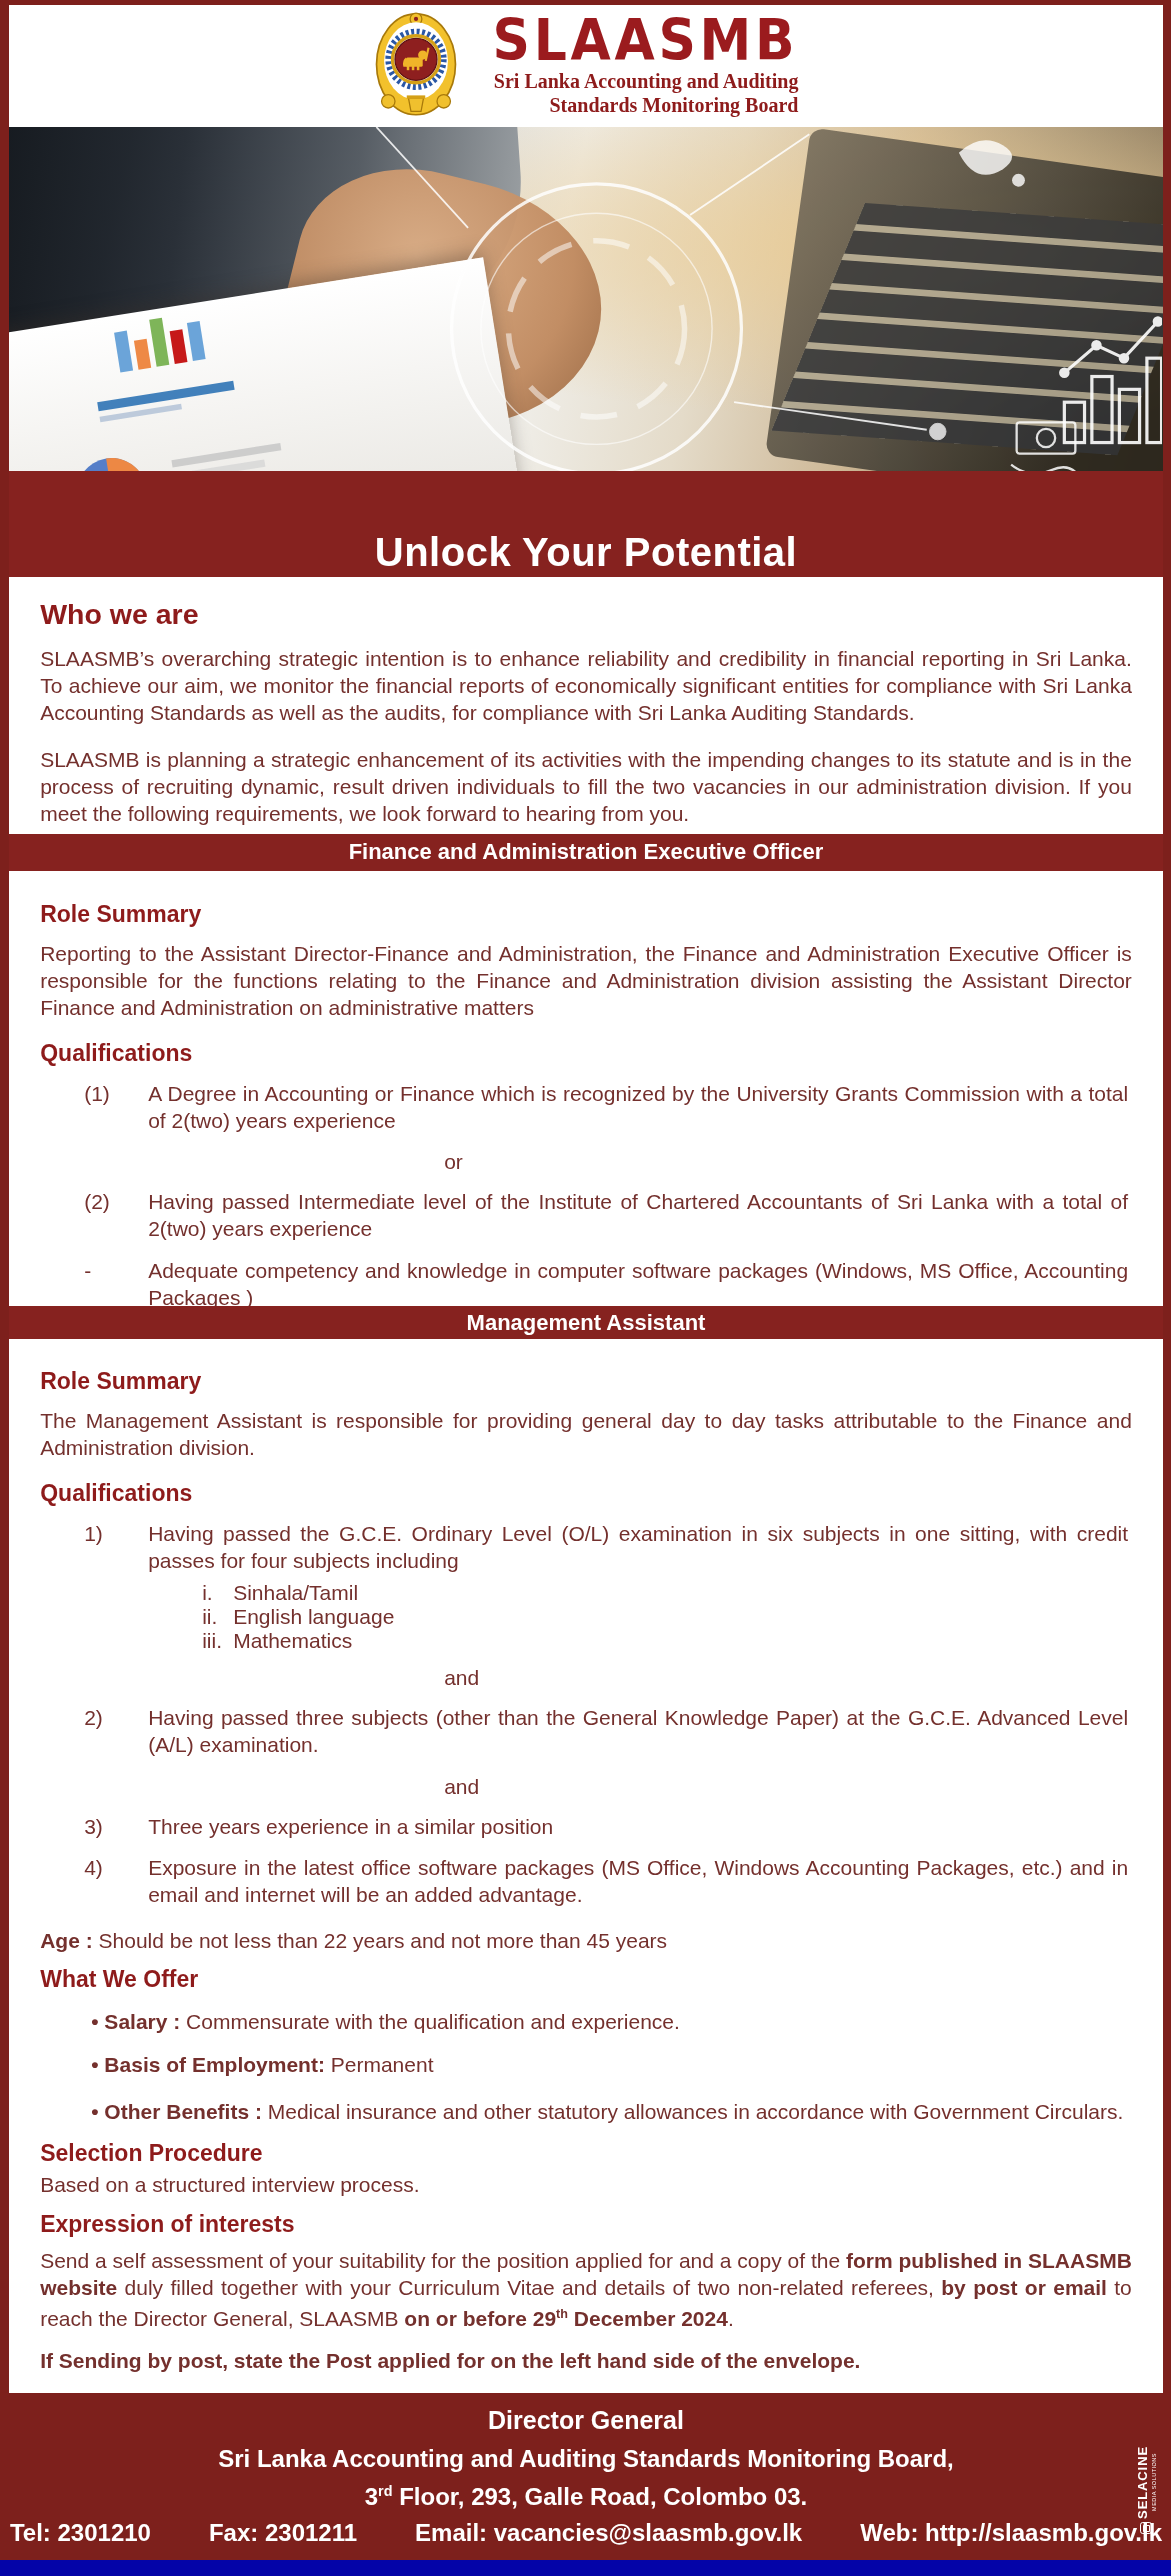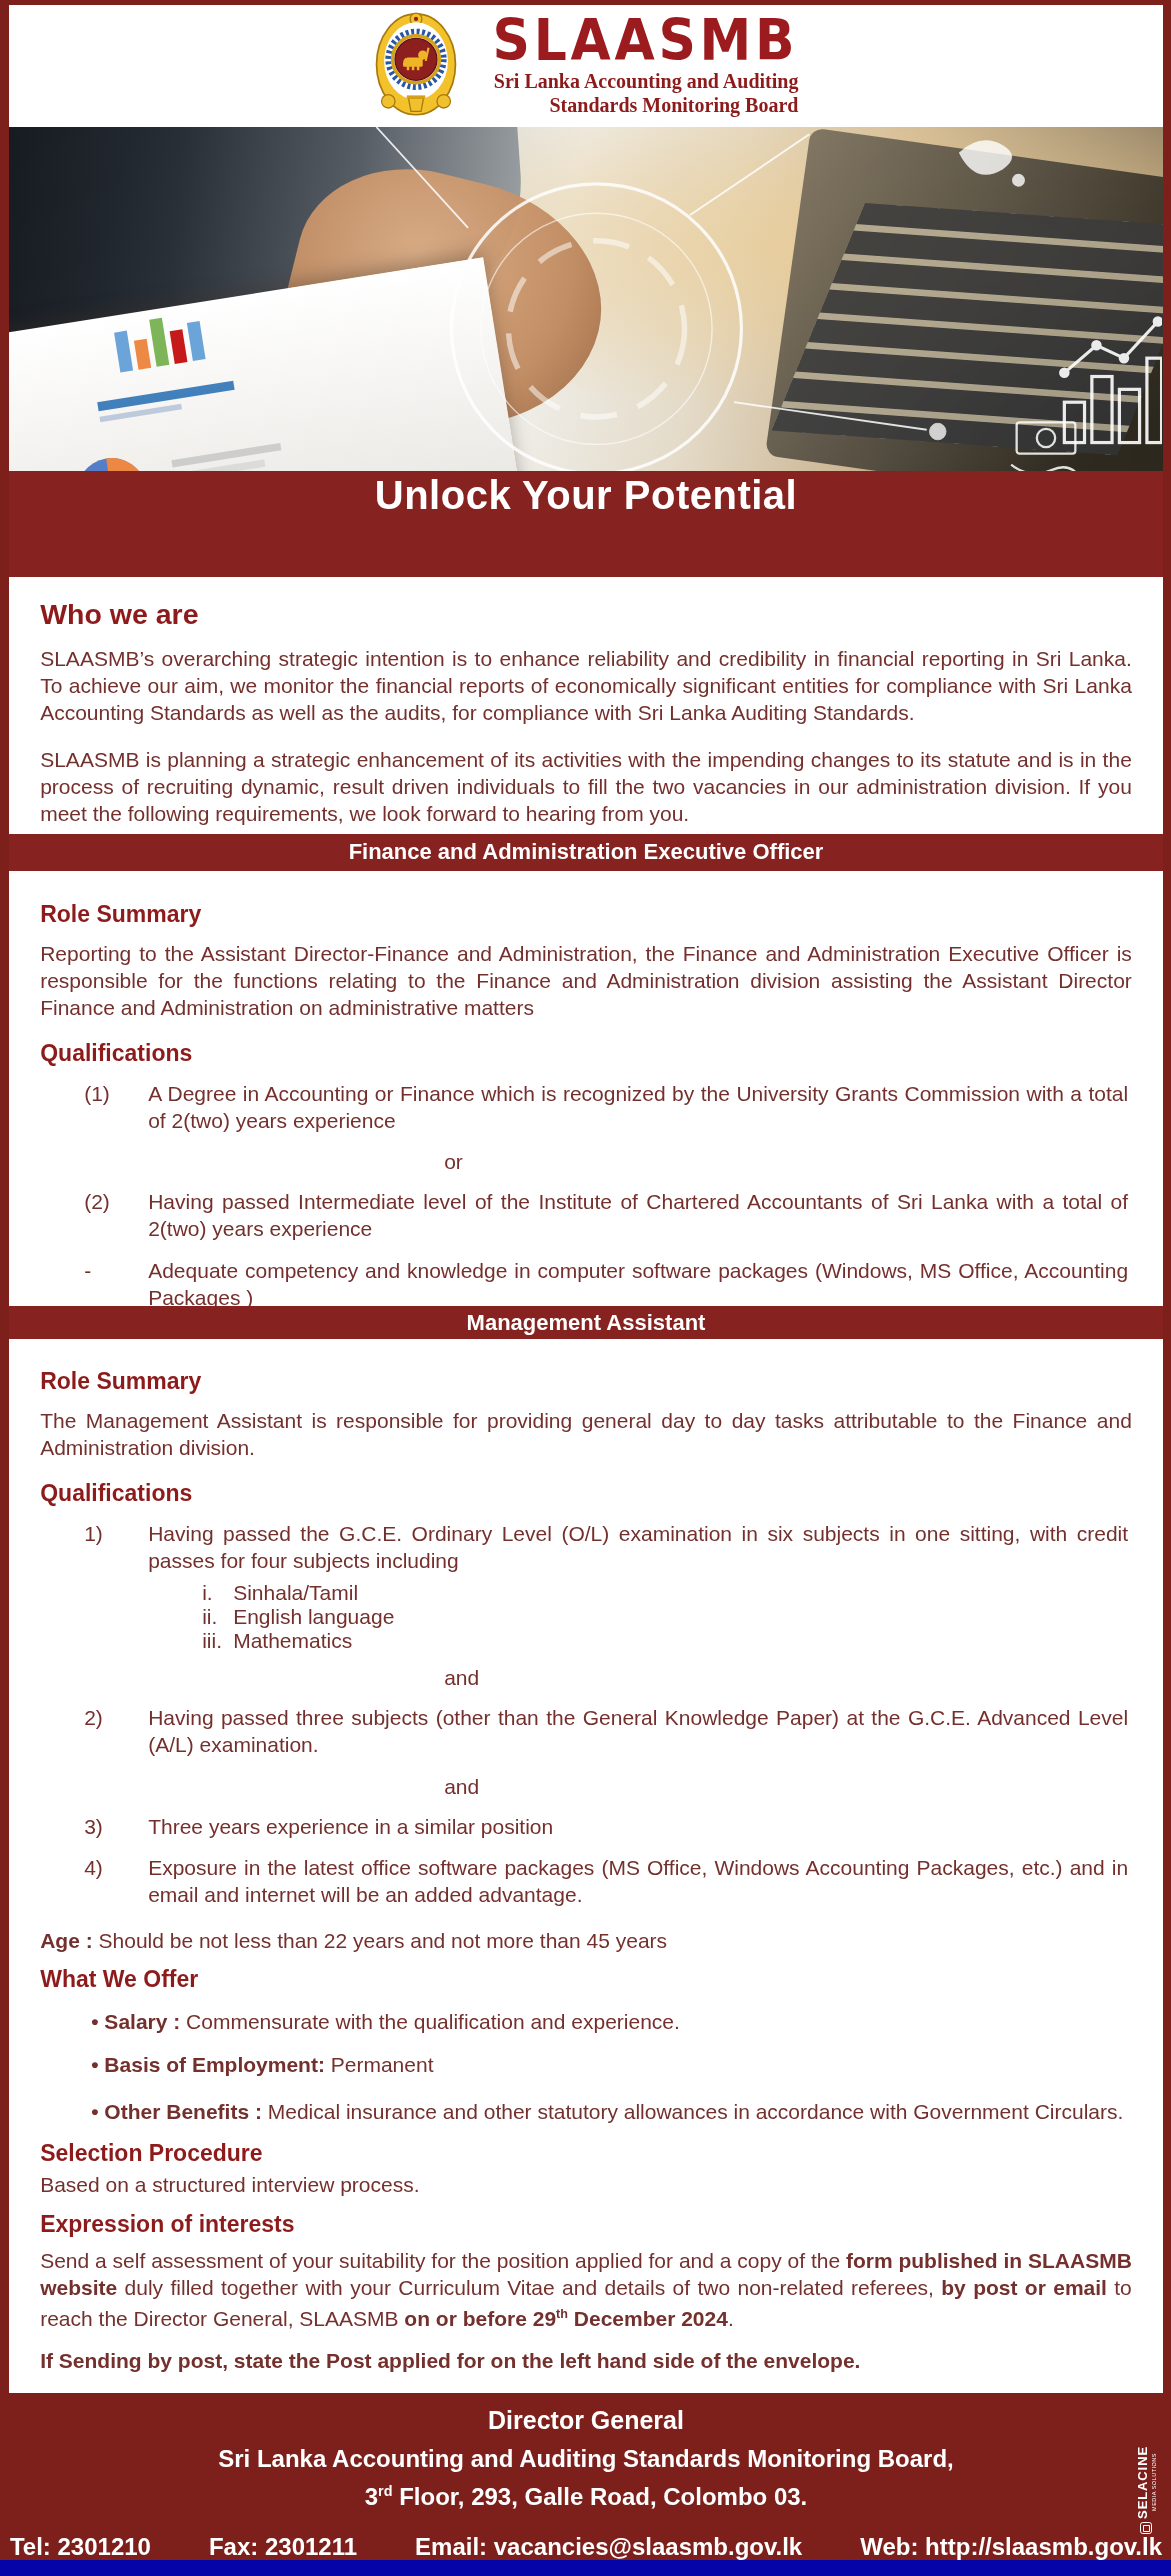--- a/index.html
+++ b/index.html
@@ -24,21 +24,21 @@
   .hand { position:absolute; left:280px; top:51px; width:312px; height:248px; border-radius:46% 54% 62% 38%;
     background:radial-gradient(circle at 38% 35%,#dcae86,#c08a60 62%,#9a6842 95%); transform:rotate(14deg); opacity:.96; }
   .paper { position:absolute; left:-18.4px; bottom:-64px; width:514px; height:239px; background:linear-gradient(#ffffff,#e9e7e2); transform:rotate(-9deg); box-shadow:0 -5.5px 16.5px rgba(60,50,40,.35); }
   .laptop { position:absolute; right:-27.6px; top:27.6px; width:404px; height:331px; transform:rotate(8deg);
     background:linear-gradient(115deg,#786e5c 0%,#4a453a 45%,#262219 80%); opacity:.9; border-radius:13px; }
   .keys { position:absolute; inset:55px 27.6px 37px 37px; transform:skewX(-18deg) rotate(-4deg); opacity:.85;
     background:repeating-linear-gradient(0deg,#2b2e33 0 24px,#bdb49c 24px 31px),repeating-linear-gradient(90deg,rgba(189,180,156,0) 0 31px,rgba(189,180,156,1) 31px 37px); }
   .hero-svg { position:absolute; inset:0; }
 
   
-  .title-banner { height:106px; background:#86221f; color:#ffffff; text-align:center; display:flex; flex-direction:row; justify-content:center; }
+  .title-banner { height:106px; background:#86221f; color:#ffffff; text-align:center; display:flex; flex-direction:column; justify-content:flex-end; }
   .title-banner div { font-weight:700; font-size:40px; line-height:1.22; letter-spacing:0.5px; }
   .section-banner { color:#ffffff; text-align:center; font-weight:700; font-size:22px; display:flex; align-items:center; justify-content:center; background:#86221f; }
   .sb1 { height:37px; } .sb2 { height:33px; }
 
   
   .panel { background:#ffffff; padding:0 31px; overflow:hidden; color:#74302d; font-size:21px; line-height:27px; }
   .panel-a { height:257px; padding-top:14.7px; }
   .panel-b { height:436px; padding-top:18.4px; }
   .panel-c { height:1054px; padding-top:16.5px; }
   h2.sec { color:#8e1b1b; font-size:28.5px; line-height:1.1; font-weight:700; margin:7.3px 0 14.7px; }
@@ -54,21 +54,21 @@
   .kv { margin-bottom:13px; }
   .kv b, .bullet b { color:#74302d; }
   .bullet { padding-left:51px; margin-bottom:15.6px; }
   .bold-line { font-weight:700; }
   sup { font-size:60%; }
 
   
   .footer { height:167px; background:#7d201c; color:#ffffff; text-align:center; padding-top:13px; position:relative; }
   .footer .f1 { font-weight:700; font-size:25px; margin-bottom:10px; }
   .footer .f2 { font-weight:700; font-size:24px; margin-bottom:10px; }
-  .footer .f3 { font-weight:700; font-size:24px; margin-bottom:22px; }
+  .footer .f3 { font-weight:700; font-size:24px; margin-bottom:8px; }
   .footer .f4 { font-weight:700; font-size:24px; display:flex; justify-content:center; gap:58px; }
   .footer a, .footer span { color:#ffffff; text-decoration:none; }
   .credit { position:absolute; right:5.5px; bottom:26px; display:flex; flex-direction:column; align-items:center; gap:3.7px; color:#ffffff; }
   .credit-inner { display:flex; }
   .credit-name { writing-mode:vertical-rl; transform:rotate(180deg); font-weight:700; font-size:13px; letter-spacing:0.9px; }
   .credit-tag { writing-mode:vertical-rl; transform:rotate(180deg); font-size:5.5px; letter-spacing:0.5px; margin-left:0.9px; }
   .credit-icon { width:12px; height:12px; border:1.8px solid #ffffff; border-radius:2.8px; position:relative; }
   .credit-icon::after { content:""; position:absolute; inset:1.8px; border:0.9px solid #ffffff; border-radius:0.9px; }
 
   .blue-bar { height:15.6px; background:#0404a8; margin:0 -9.2px; }

